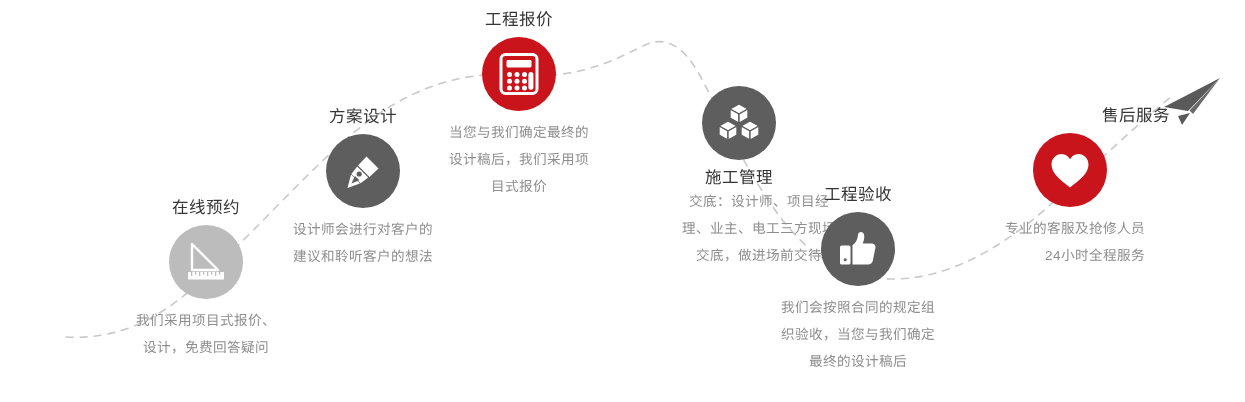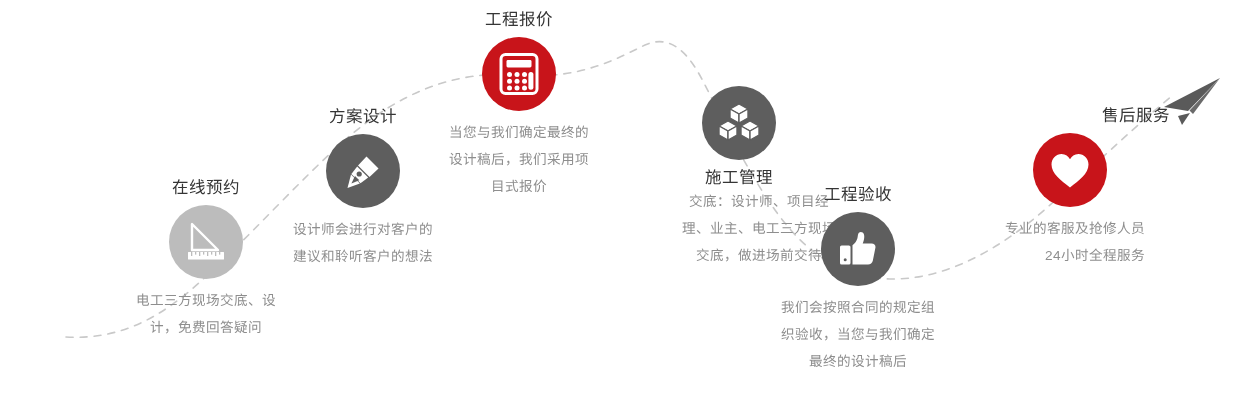--- a/index.html
+++ b/index.html
@@ -62,21 +62,21 @@
   .step-desc {
     font-size: 13.6px;
     line-height: 27px;
     color: #8e8e8e;
     letter-spacing: 0.4px;
     margin: 0 auto;
     width: 150px;
   }
 
   
-  #step-1 { left: 106px; top: 176px; }
+  #step-1 { left: 106px; top: 196px; }
   #step-2 { left: 263px; top: 105px; }
   #step-3 { left: 419px; top: 8px;  }
   #step-4 { left: 639px; top: 86px; }
   #step-5 { left: 758px; top: 183px; text-align: center; }
   #step-6 { left: 970px; top: 104px; text-align: right; }
 
   
   #step-4 .icon-badge { margin: 0 auto 6px auto; }
 
   
@@ -130,21 +130,21 @@
             <rect x="15" y="32" width="1.3" height="4"></rect>
             <rect x="19" y="32" width="1.3" height="2.6"></rect>
             <rect x="23" y="32" width="1.3" height="4"></rect>
             <rect x="27" y="32" width="1.3" height="2.6"></rect>
             <rect x="31" y="32" width="1.3" height="4"></rect>
             <rect x="35" y="32" width="1.3" height="2.6"></rect>
           </g>
         </g>
       </svg>
     </div>
-    <div class="step-desc">电工三方现场交底、设计，免费回答疑问</div>
+    <div class="step-desc">我们采用项目式报价、设计，免费回答疑问</div>
   </div>
 
   <div class="step" id="step-3">
     <div class="step-title">工程报价</div>
     <div class="icon-badge" style="background:#c8141a">
       <svg width="40" height="42" viewBox="0 0 40 42" aria-hidden="true">
         <rect x="2" y="1.5" width="36" height="39" rx="4.5" fill="none" stroke="#ffffff" stroke-width="3"></rect>
         <rect x="7.5" y="7" width="25" height="7.5" rx="1.4" fill="#ffffff"></rect>
         <g fill="#ffffff">
           <circle cx="10.5" cy="21.5" r="2.5"></circle>

